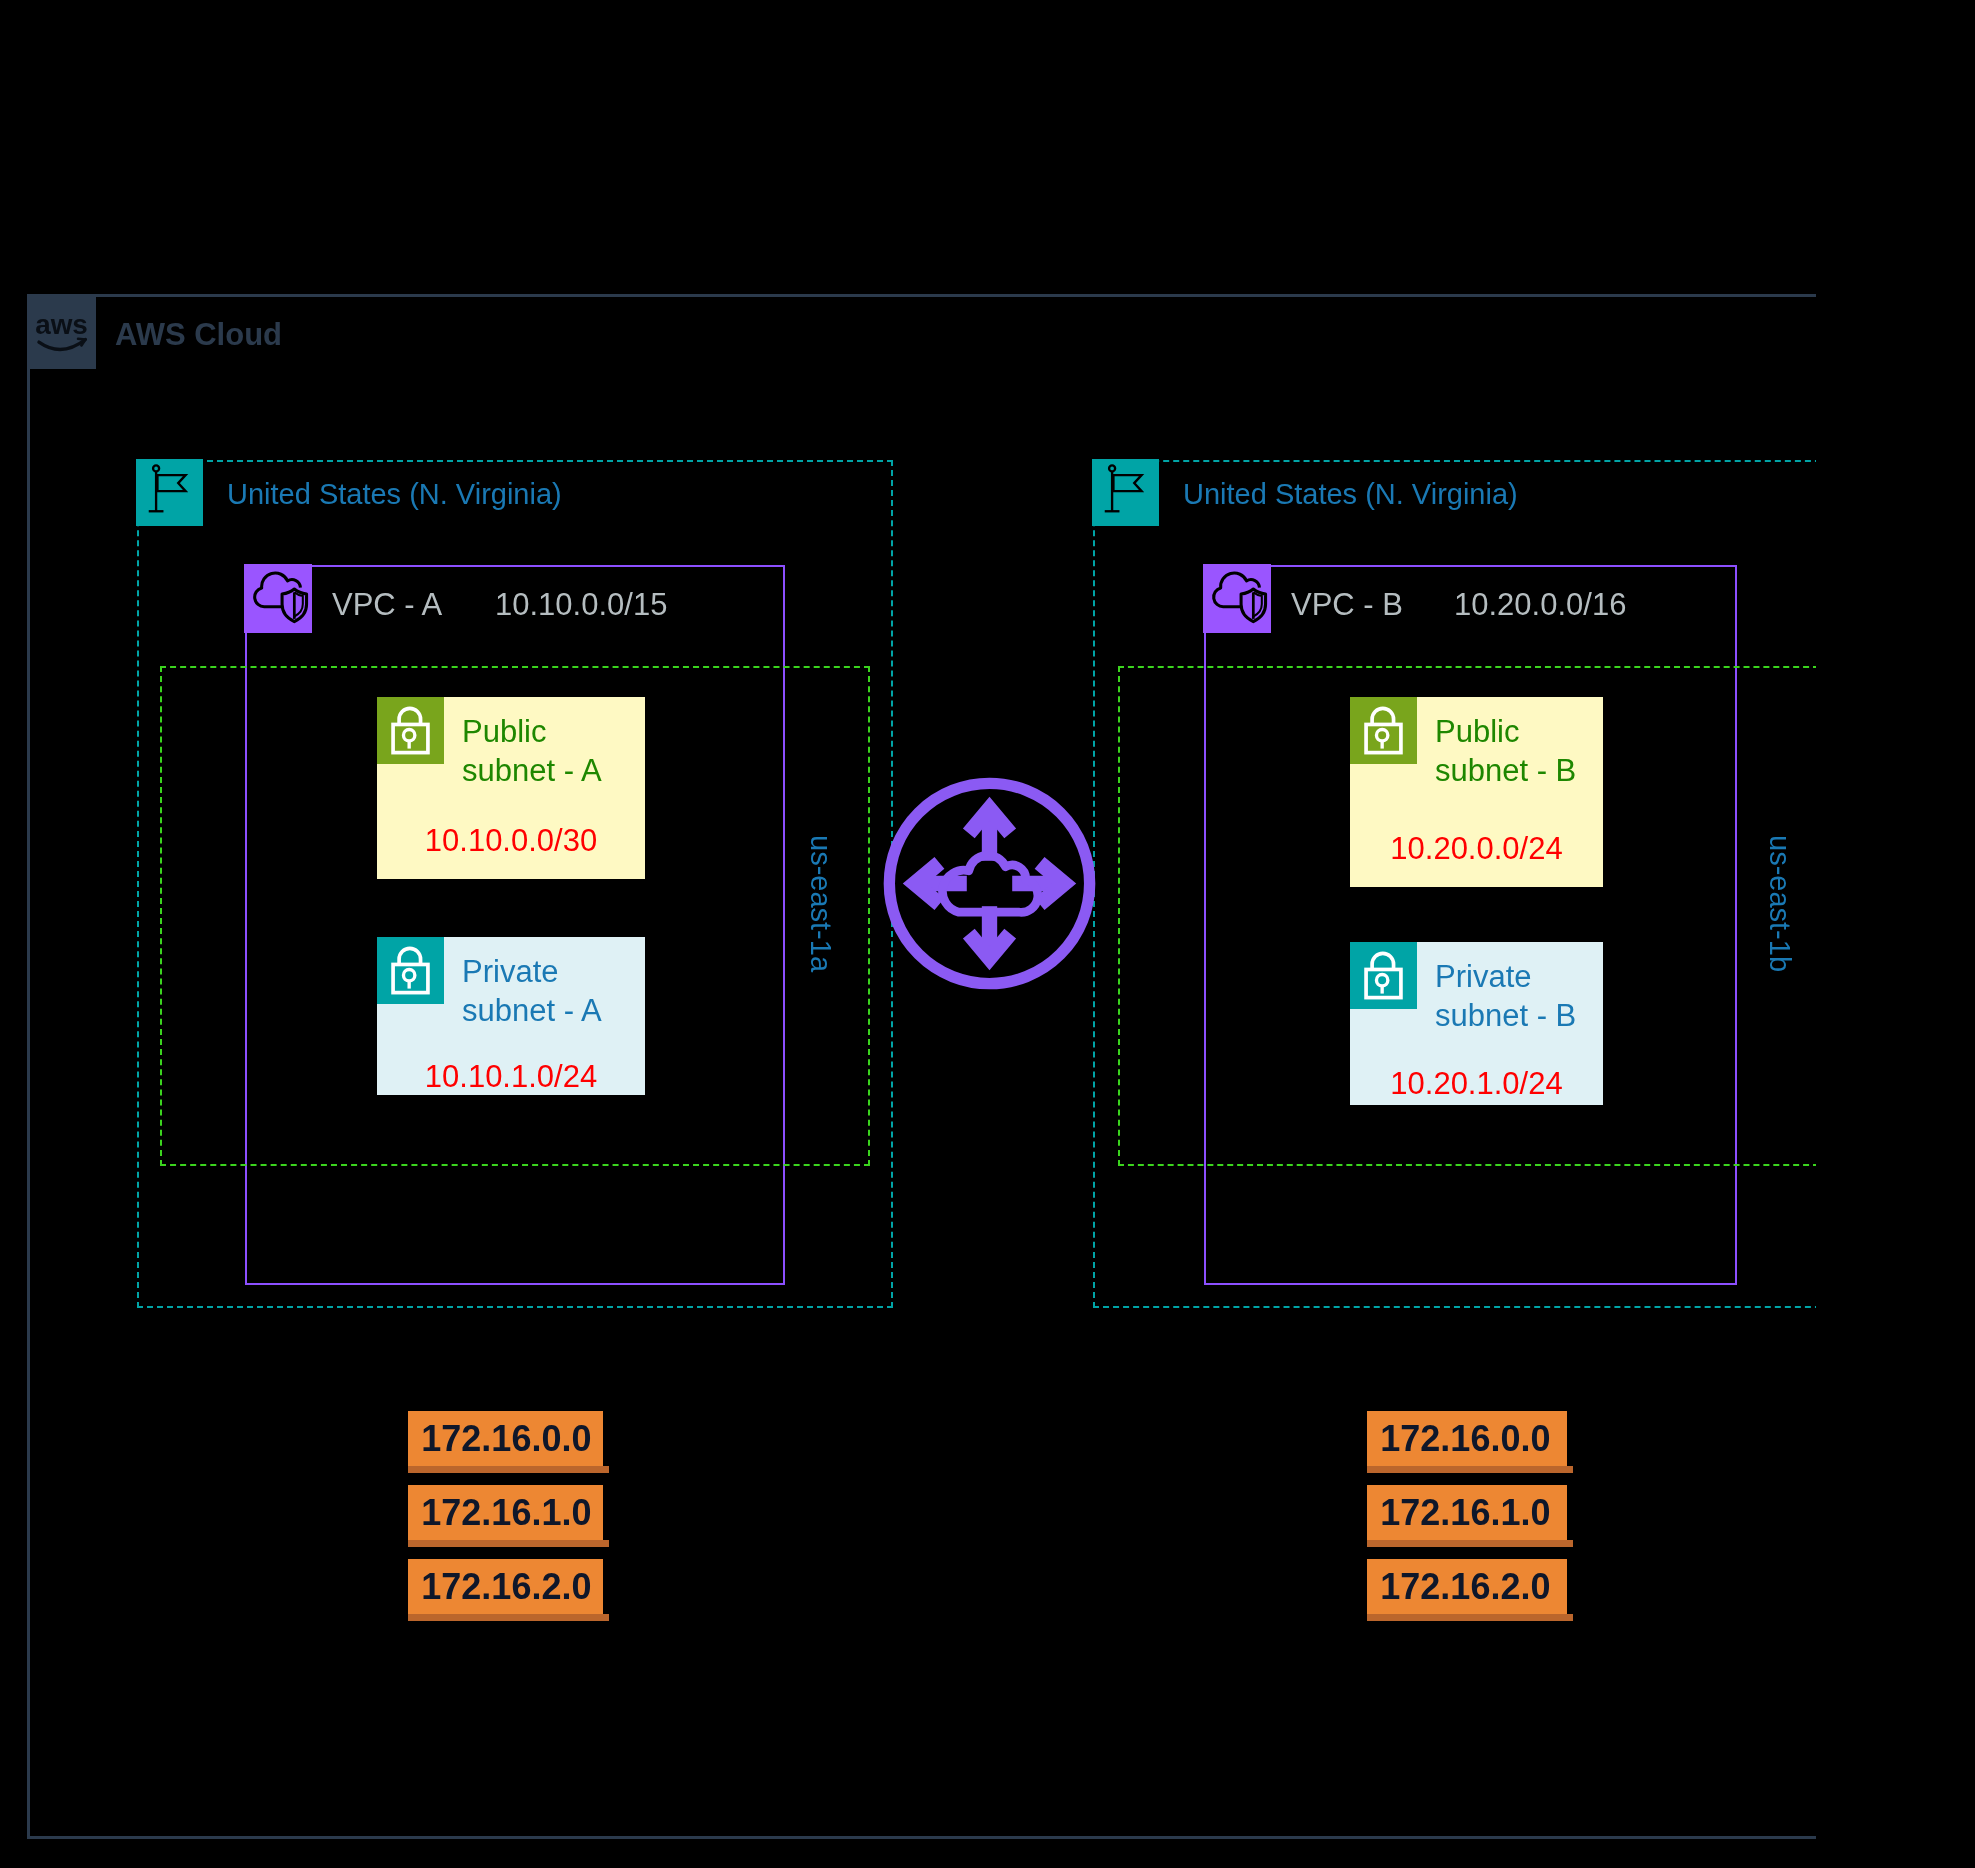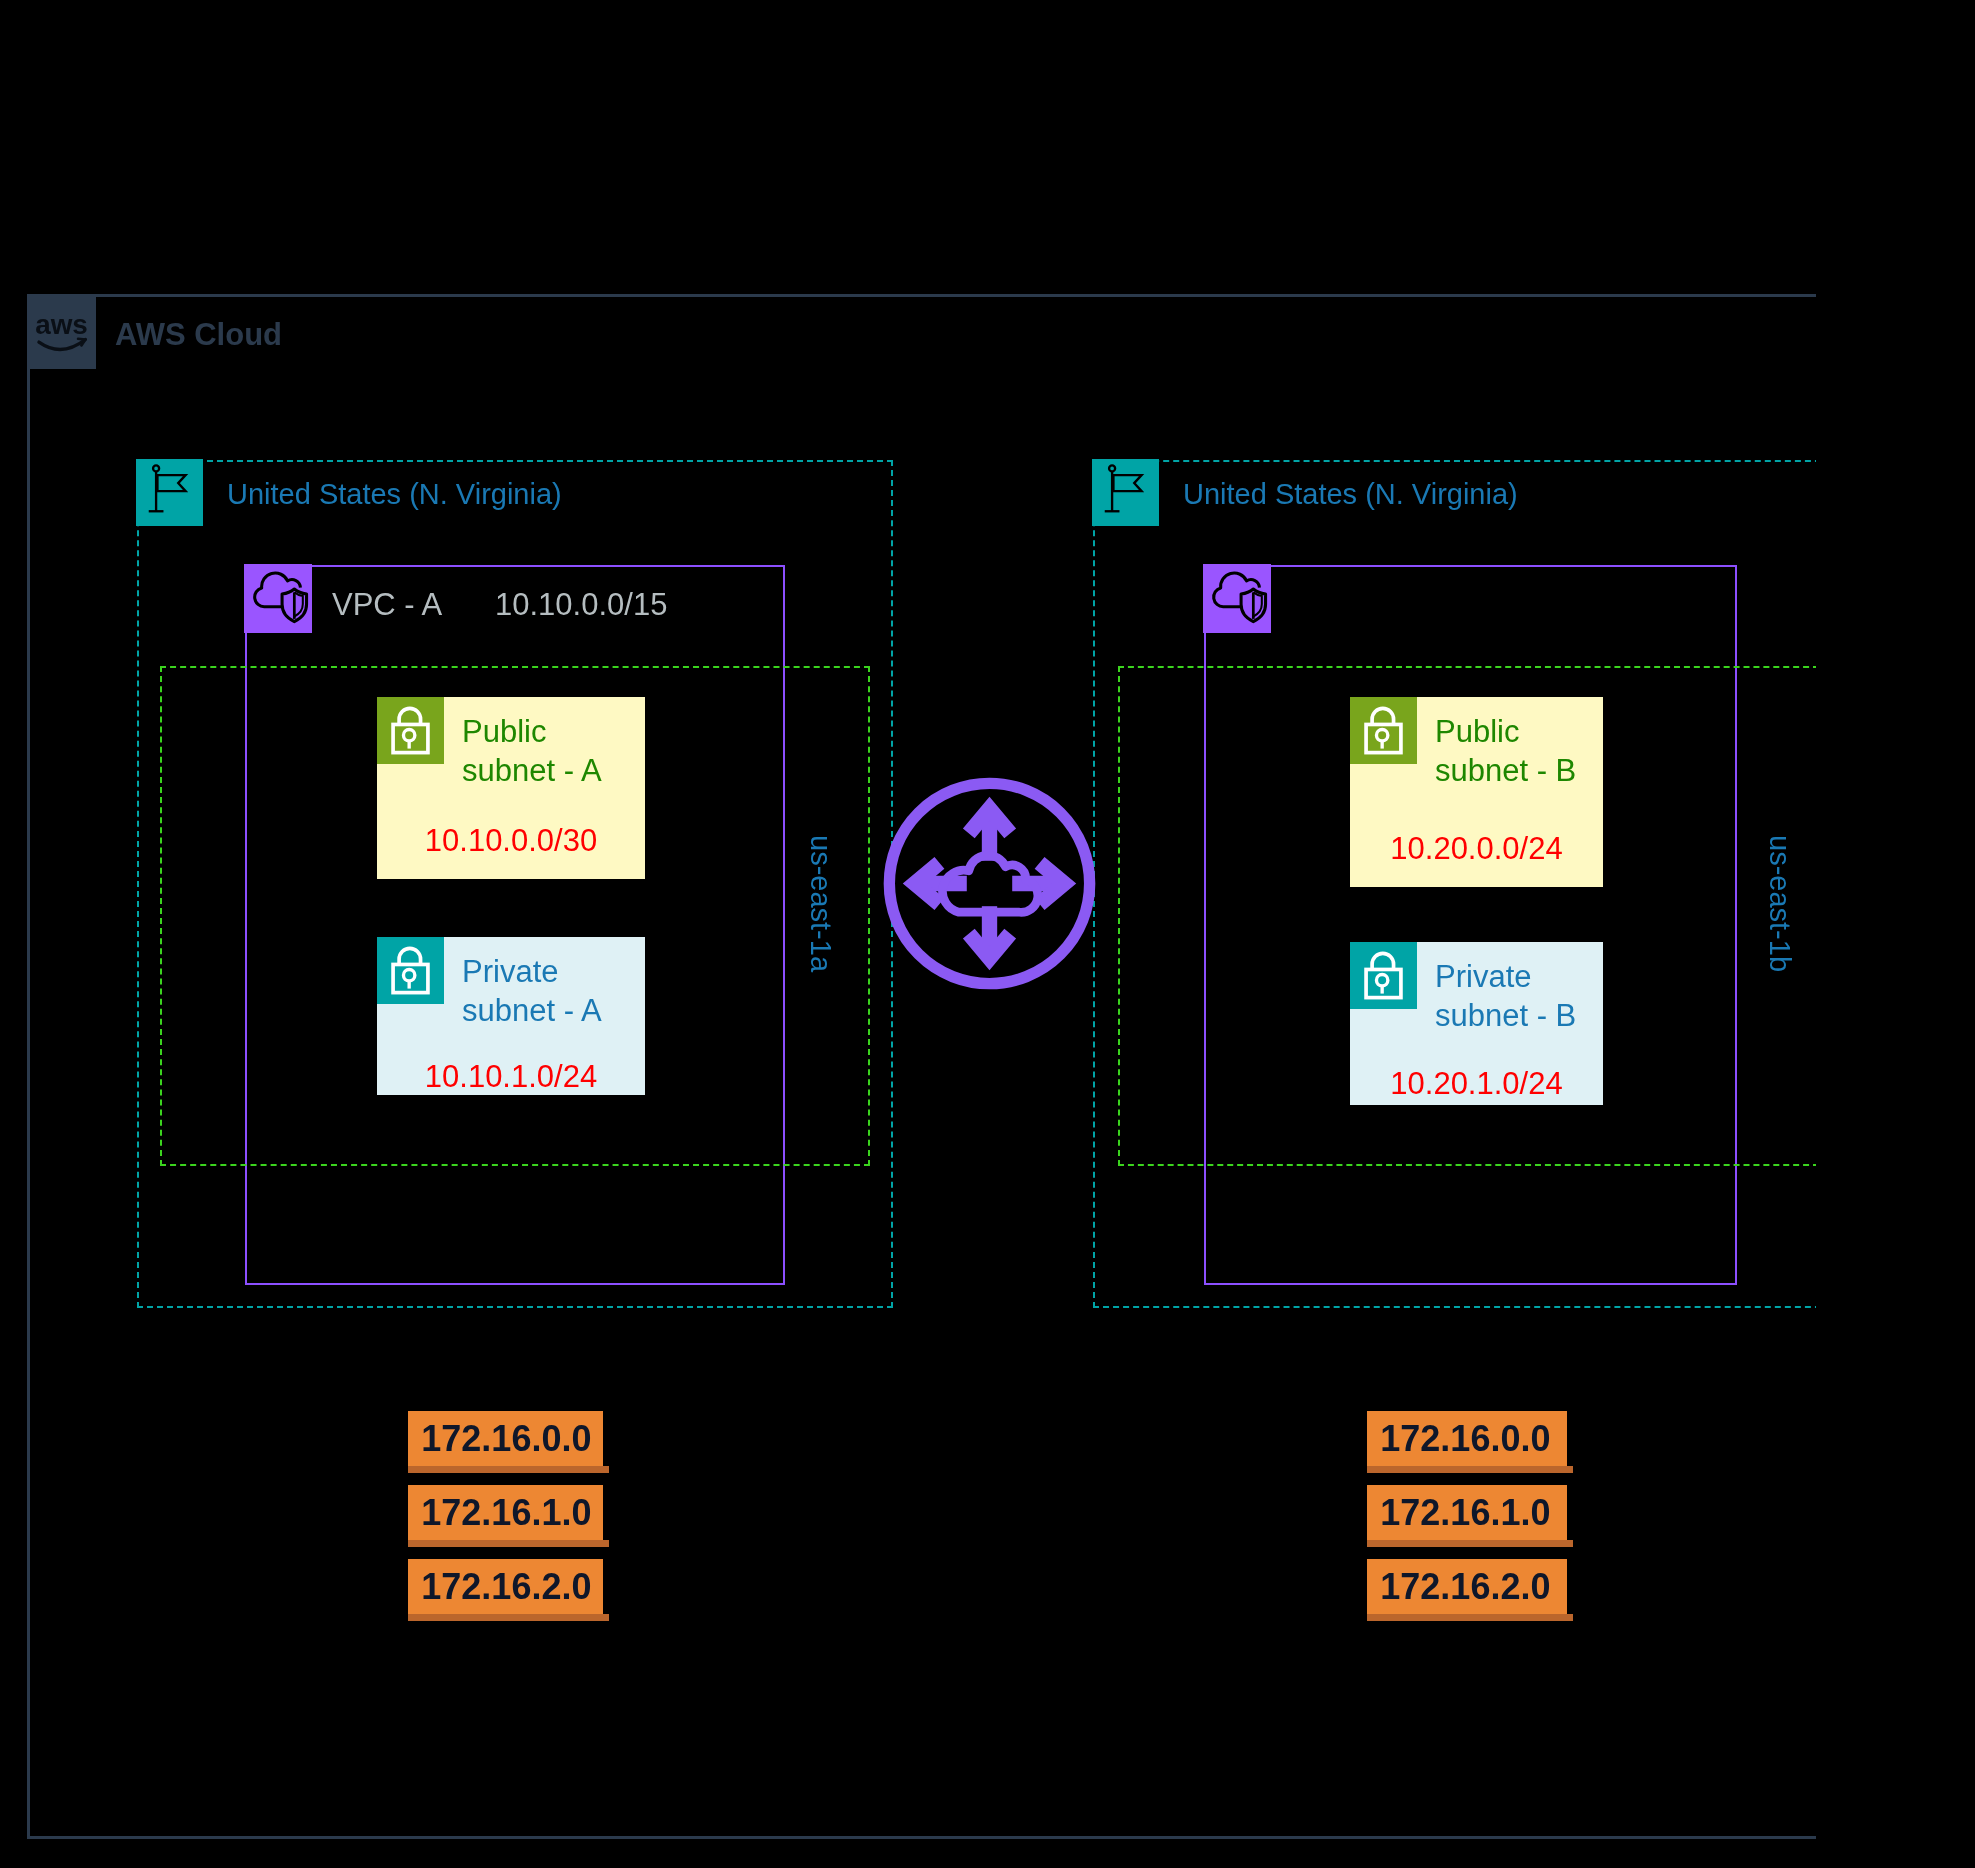--- a/index.html
+++ b/index.html
@@ -158,20 +158,24 @@
 
     <div class="vpc">
       <div class="vpc-badge">
         <svg width="68" height="69" viewBox="0 0 100 100">
           <path d="M56 62 H30 a14 14 0 0 1 -4 -27.5 A20 20 0 0 1 64 24 a12.5 12.5 0 0 1 19 10" fill="none" stroke="#000" stroke-width="4.5" stroke-linejoin="round"></path>
           <path d="M74 36 c5.5 4.5 11.5 6.5 18 7.5 v15 c0 12 -7.5 20.5 -18 25.5 c-10.5 -5 -18 -13.5 -18 -25.5 v-15 C62.5 42.5 68.5 40.5 74 36 Z" fill="none" stroke="#000" stroke-width="4.5" stroke-linejoin="round"></path>
           <path d="M74 41 V80" stroke="#000" stroke-width="4"></path>
           <path d="M74 41 c4 3 8 4.5 12.5 5.5 v11.5 c0 8.5 -5 14.5 -12.5 18.5" fill="none" stroke="#000" stroke-width="3"></path>
         </svg>
       </div>
+      <div class="vpc-head">
+        <span class="vpc-name">VPC - B</span>
+        <span class="vpc-cidr">10.20.0.0/16</span>
+      </div>
     </div>
 
     <div class="az"></div>
     <div class="az-label">us-east-1b</div>
 
     <div class="subnet subnet-public">
       <div class="lock-badge lock-public">
         <svg width="67" height="67" viewBox="0 0 100 100">
           <path d="M33 41 V33 a16 16 0 0 1 32 0 V41" fill="none" stroke="#fff" stroke-width="5.5"></path>
           <rect x="24" y="41" width="52" height="42" fill="none" stroke="#fff" stroke-width="5.5"></rect>

